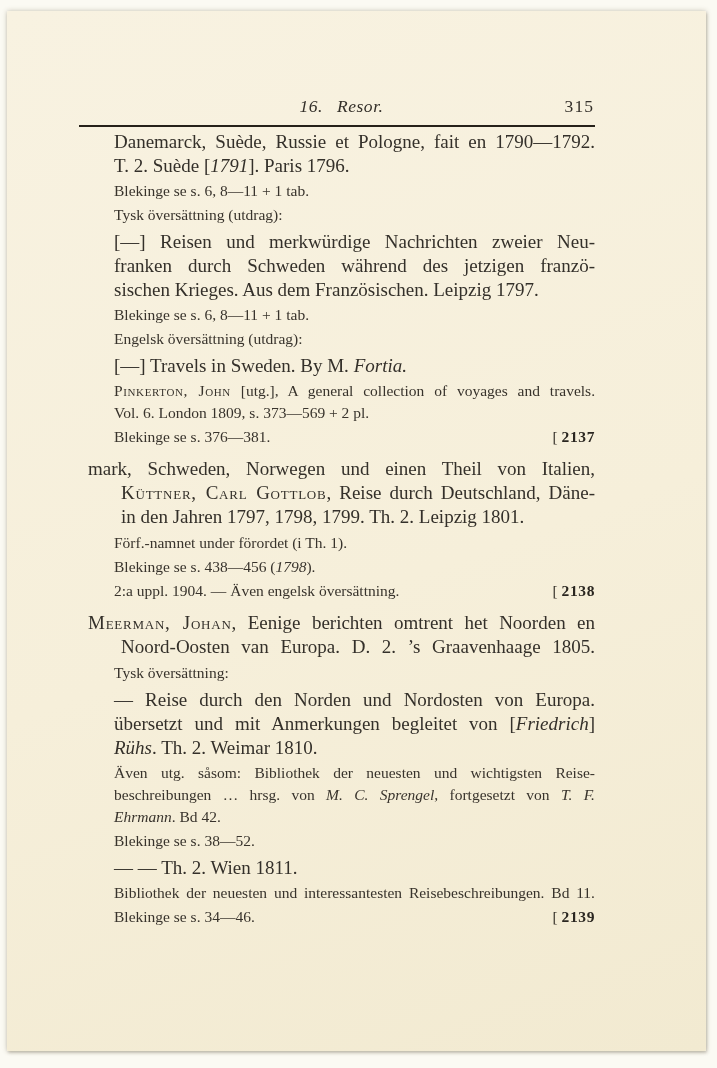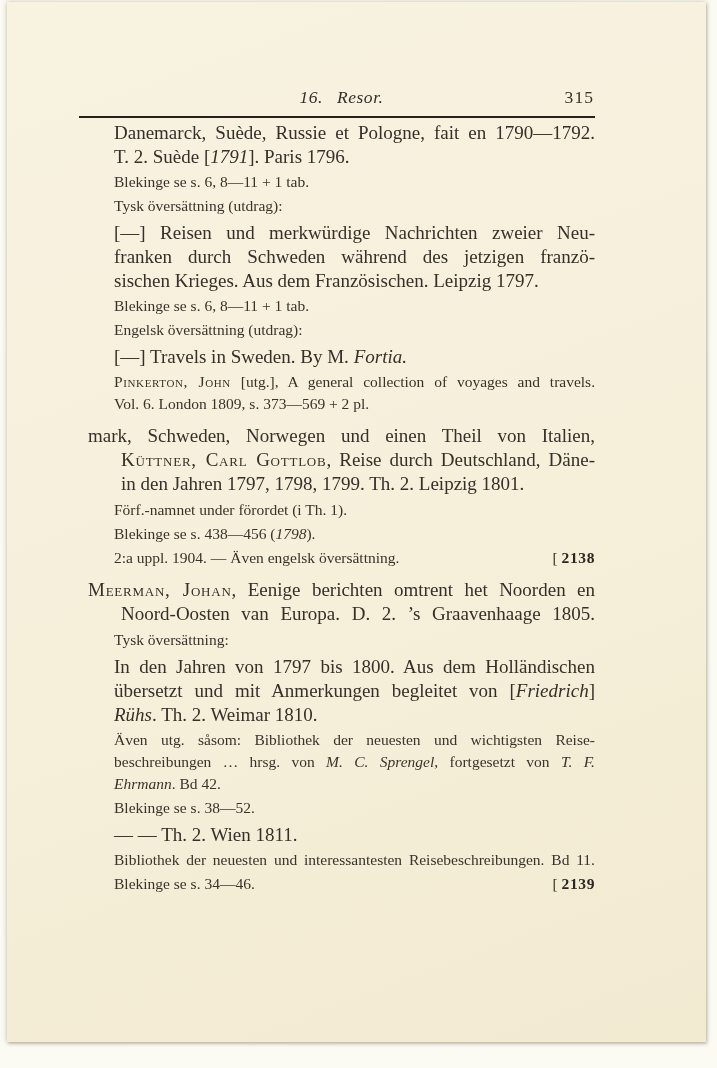--- a/index.html
+++ b/index.html
@@ -3,21 +3,21 @@
 <meta charset="utf-8">
 <style>
   html,body{margin:0;padding:0;}
   body{
     width:717px;height:1068px;
     background:#fbfaf3;
     font-family:"Liberation Serif","DejaVu Serif",serif;
     position:relative;overflow:hidden;
   }
   .page{
-    position:absolute;left:7px;top:2px;width:699px;height:1040px;
+    position:absolute;left:7px;top:11px;width:699px;height:1040px;
     background:linear-gradient(160deg,#f8f2e1 0%,#f6efda 55%,#f2ead1 100%);
     box-shadow:0 0 5px rgba(100,90,60,0.35), 1px 2px 3px rgba(90,80,55,0.25);
     border-radius:1px;
   }
   .content{
     position:absolute;left:81px;top:0;width:507px;height:100%;
     color:#34302a;
   }
   
   .running-head{position:relative;height:22px;margin-top:85px;font-size:17.5px;}
@@ -85,20 +85,26 @@
         <div class="block note">
           <div class="line"><span class="runs"><span>Engelsk översättning (utdrag):</span></span></div>
         </div>
         <div class="block body">
           <div class="line"><span class="runs"><span>[—]  Travels in Sweden.  By M. </span><span class="r-i">Fortia.</span></span></div>
         </div>
         <div class="block note">
           <div class="line j"><span class="runs"><span class="r-sc">Pinkerton, John</span><span> [utg.], A general collection of voyages and travels.</span></span></div>
           <div class="line"><span class="runs"><span>Vol. 6.  London 1809, s. 373—569 + 2 pl.</span></span></div>
         </div>
+        <div class="block note">
+          <div class="line has-ref">
+            <span class="runs"><span>Blekinge se s. 376—381.</span></span>
+            <span class="ref"><span class="br">[ </span><b>2137</b></span>
+          </div>
+        </div>
         <div class="block entry">
           <div class="line j"><span class="runs"><span>mark, Schweden, Norwegen und einen Theil von Italien,</span></span></div>
           <div class="line j"><span class="runs"><span class="r-sc">Küttner, Carl Gottlob</span><span>, Reise durch Deutschland, Däne-</span></span></div>
           <div class="line"><span class="runs"><span>in den Jahren 1797, 1798, 1799.  Th. 2.  Leipzig 1801.</span></span></div>
         </div>
         <div class="block note">
           <div class="line"><span class="runs"><span>Förf.-namnet under förordet (i Th. 1).</span></span></div>
         </div>
         <div class="block note">
           <div class="line"><span class="runs"><span>Blekinge se s. 438—456 (</span><span class="r-i">1798</span><span>).</span></span></div>
@@ -110,21 +116,21 @@
           </div>
         </div>
         <div class="block entry">
           <div class="line j"><span class="runs"><span class="r-sc">Meerman, Johan</span><span>, Eenige berichten omtrent het Noorden en</span></span></div>
           <div class="line j"><span class="runs"><span>Noord-Oosten van Europa.  D. 2.  ’s Graavenhaage 1805.</span></span></div>
         </div>
         <div class="block note">
           <div class="line"><span class="runs"><span>Tysk översättning:</span></span></div>
         </div>
         <div class="block body">
-          <div class="line j"><span class="runs"><span>In den Jahren von 1797 bis 1800.  Aus dem Holländischen</span></span></div>
+          <div class="line j"><span class="runs"><span>— Reise durch den Norden und Nordosten von Europa.</span></span></div>
           <div class="line j"><span class="runs"><span>übersetzt und mit Anmerkungen begleitet von [</span><span class="r-i">Friedrich</span><span>]</span></span></div>
           <div class="line"><span class="runs"><span class="r-i">Rühs</span><span>.  Th. 2.  Weimar 1810.</span></span></div>
         </div>
         <div class="block note">
           <div class="line j"><span class="runs"><span>Även utg. såsom: Bibliothek der neuesten und wichtigsten Reise-</span></span></div>
           <div class="line j"><span class="runs"><span>beschreibungen … hrsg. von </span><span class="r-i">M. C. Sprengel</span><span>, fortgesetzt von </span><span class="r-i">T. F.</span></span></div>
           <div class="line"><span class="runs"><span class="r-i">Ehrmann</span><span>.  Bd 42.</span></span></div>
         </div>
         <div class="block note">
           <div class="line"><span class="runs"><span>Blekinge se s. 38—52.</span></span></div>

